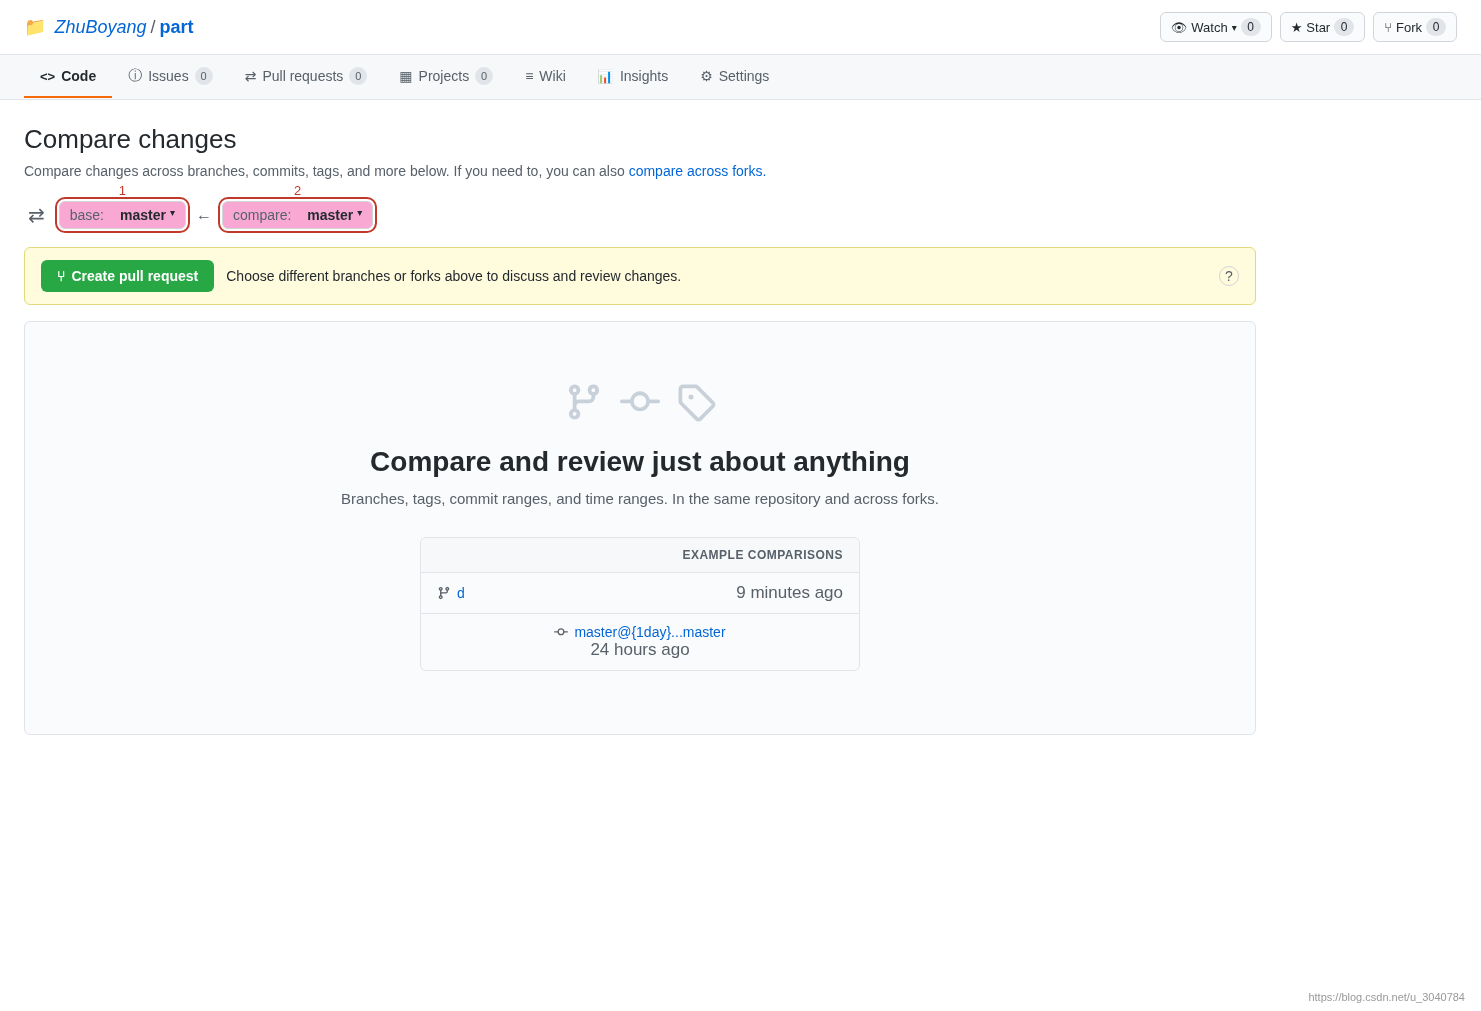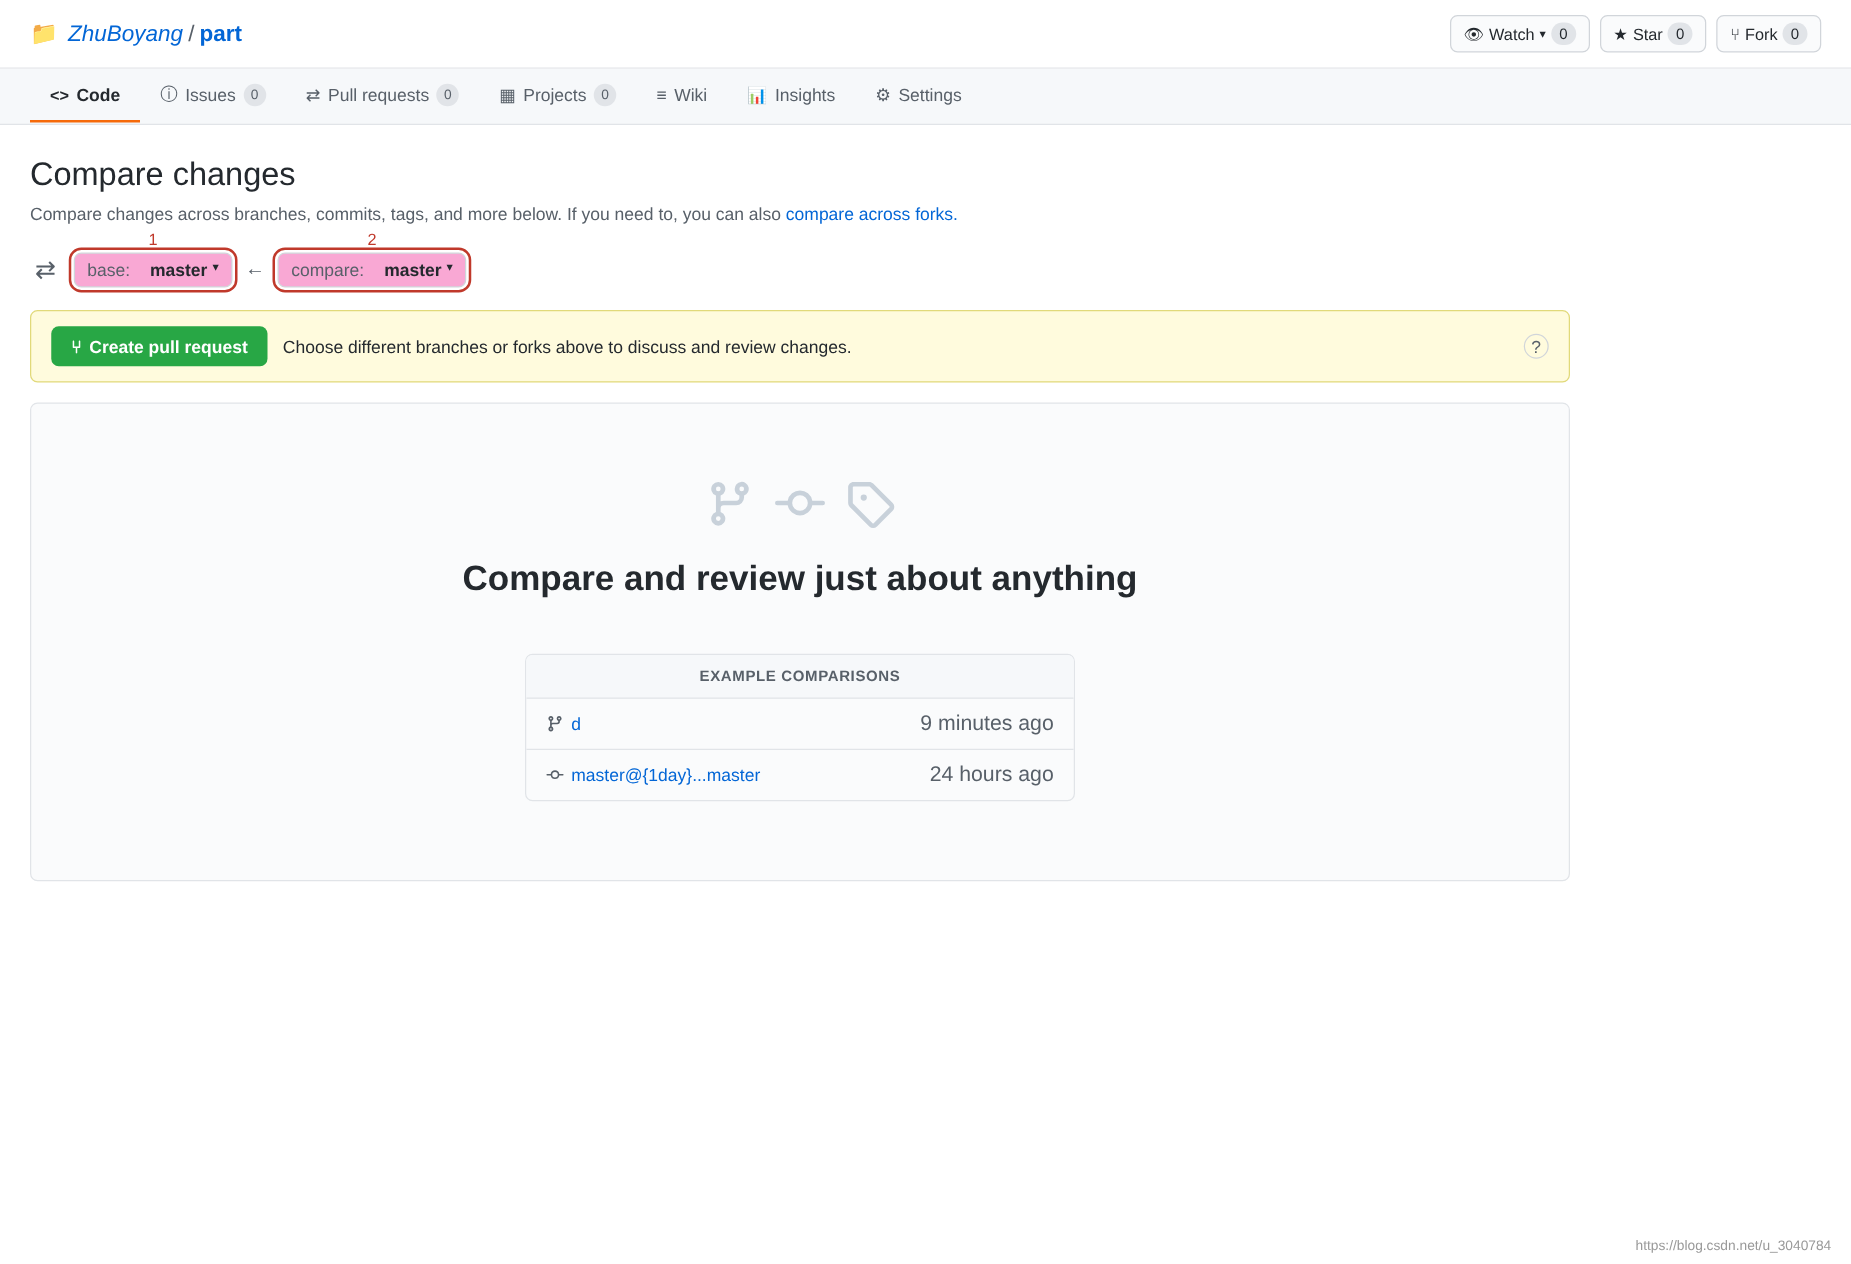--- a/index.html
+++ b/index.html
@@ -276,22 +276,21 @@
       margin-bottom: 30px;
     }
 
     
     .example-table {
       display: inline-block;
       border: 1px solid #e1e4e8;
       border-radius: 6px;
       overflow: hidden;
       min-width: 440px;
-      text-align: center;
-      margin-top: 32px;
+      text-align: right;
     }
 
     .example-table-header {
       background: #f6f8fa;
       padding: 10px 16px;
       font-size: 12px;
       font-weight: 600;
       color: #586069;
       text-transform: uppercase;
       letter-spacing: 0.5px;
@@ -301,20 +300,21 @@
     .example-row {
       display: flex;
       align-items: center;
       justify-content: space-between;
       padding: 10px 16px;
       border-bottom: 1px solid #e1e4e8;
     }
 
     .example-row:last-child {
       border-bottom: none;
+      flex-direction: column;
     }
 
     .example-row a {
       color: #0366d6;
       text-decoration: none;
       display: flex;
       align-items: center;
       gap: 6px;
     }
 
@@ -454,20 +454,21 @@
       <svg viewBox="0 0 16 16" style="width:40px;height:40px;fill:#c8d1da;">
         <path fill-rule="evenodd" d="M10.5 7.75a2.5 2.5 0 11-5 0 2.5 2.5 0 015 0zm1.43.75a4.002 4.002 0 01-7.86 0H.75a.75.75 0 110-1.5h3.32a4.001 4.001 0 017.86 0h3.32a.75.75 0 110 1.5h-3.32z"></path>
       </svg>
 
       <svg viewBox="0 0 16 16" style="width:40px;height:40px;fill:#c8d1da;">
         <path fill-rule="evenodd" d="M2.5 7.775V2.75a.25.25 0 01.25-.25h5.025a.25.25 0 01.177.073l6.25 6.25a.25.25 0 010 .354l-5.025 5.025a.25.25 0 01-.354 0l-6.25-6.25a.25.25 0 01-.073-.177zm-1.5 0V2.75C1 1.784 1.784 1 2.75 1h5.025c.464 0 .91.184 1.238.513l6.25 6.25a1.75 1.75 0 010 2.474l-5.026 5.026a1.75 1.75 0 01-2.474 0l-6.25-6.25A1.75 1.75 0 011 7.775zM6 5a1 1 0 100 2 1 1 0 000-2z"></path>
       </svg>
     </div>
 
     <h2 class="empty-state-title">Compare and review just about anything</h2>
+    <p class="empty-state-desc">Branches, tags, commit ranges, and time ranges. In the same repository and across forks.</p>
 
     
     <div class="example-table">
       <div class="example-table-header">EXAMPLE COMPARISONS</div>
       <div class="example-row">
         <a href="#">
           <svg viewBox="0 0 16 16" width="14" height="14" fill="#586069">
             <path fill-rule="evenodd" d="M11.75 2.5a.75.75 0 100 1.5.75.75 0 000-1.5zm-2.25.75a2.25 2.25 0 113 2.122V6A2.5 2.5 0 0110 8.5H6a1 1 0 00-1 1v1.128a2.251 2.251 0 11-1.5 0V5.372a2.25 2.25 0 111.5 0v1.836A2.492 2.492 0 016 7h4a1 1 0 001-1v-.628A2.25 2.25 0 019.5 3.25zM4.25 12a.75.75 0 100 1.5.75.75 0 000-1.5zM3.5 3.25a.75.75 0 111.5 0 .75.75 0 01-1.5 0z"></path>
           </svg>
           <span>d</span>

